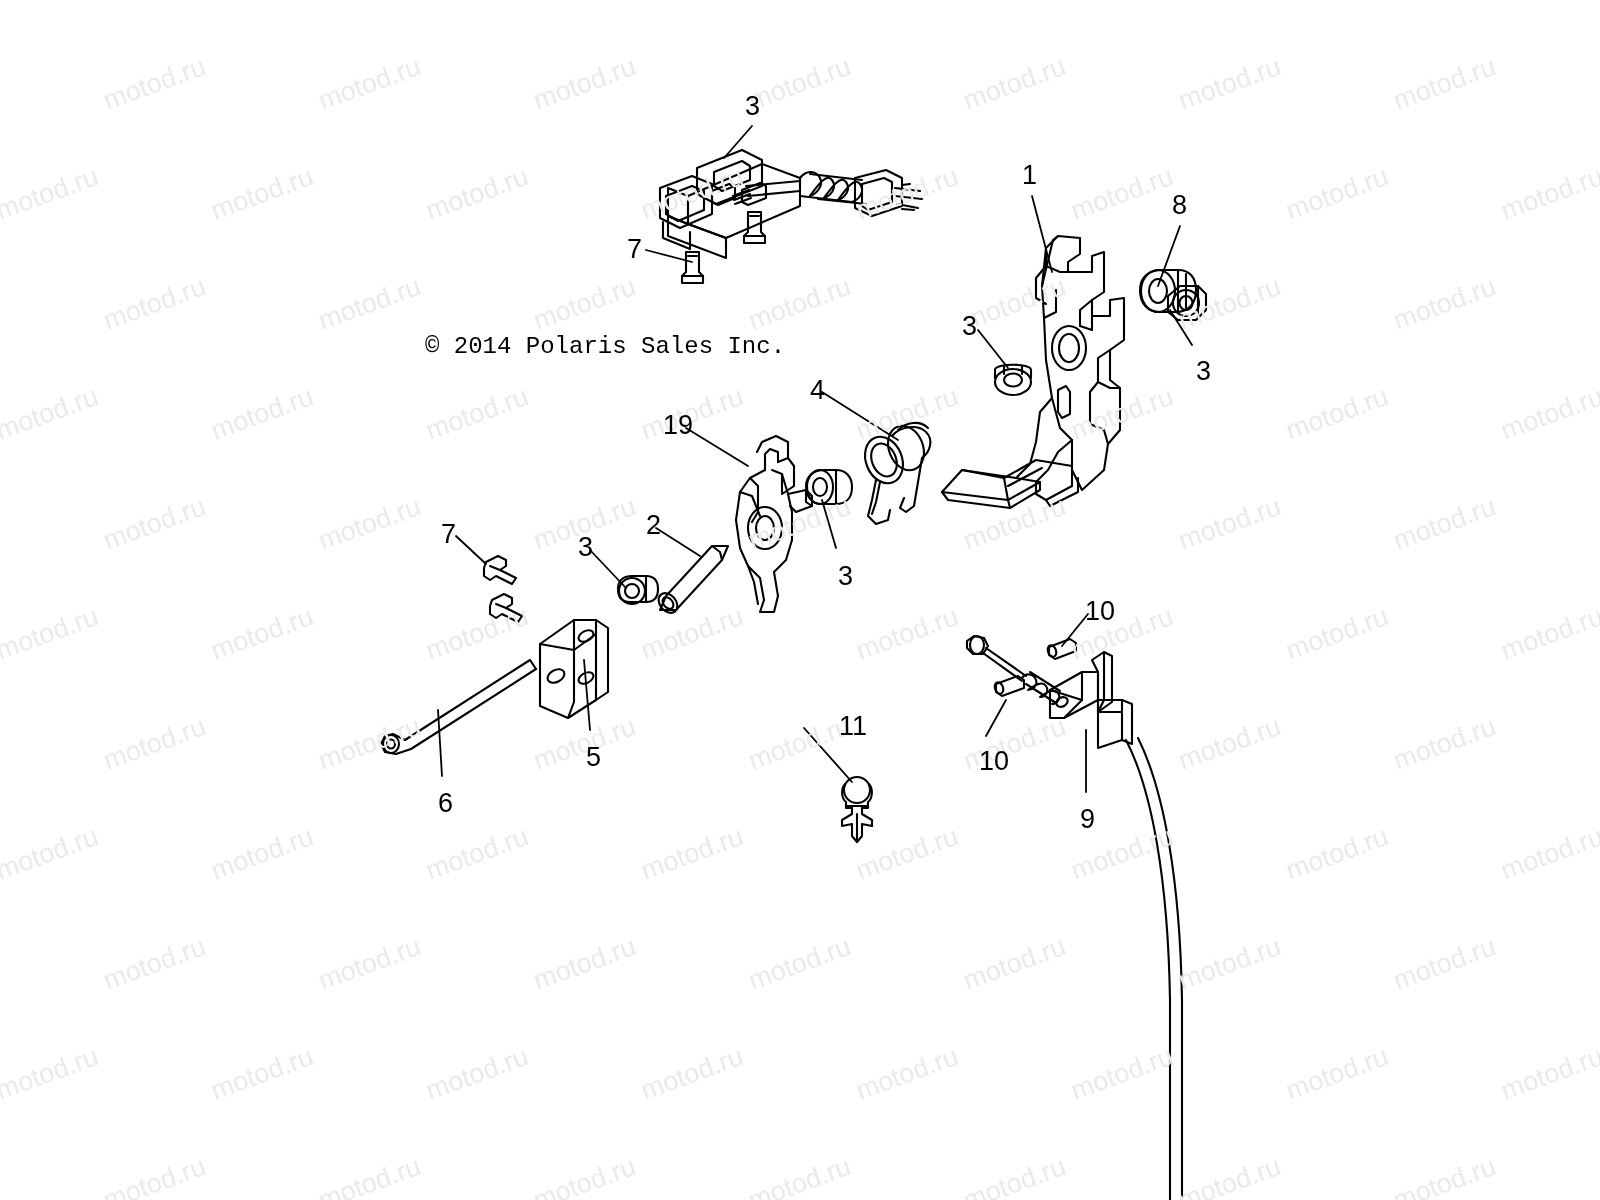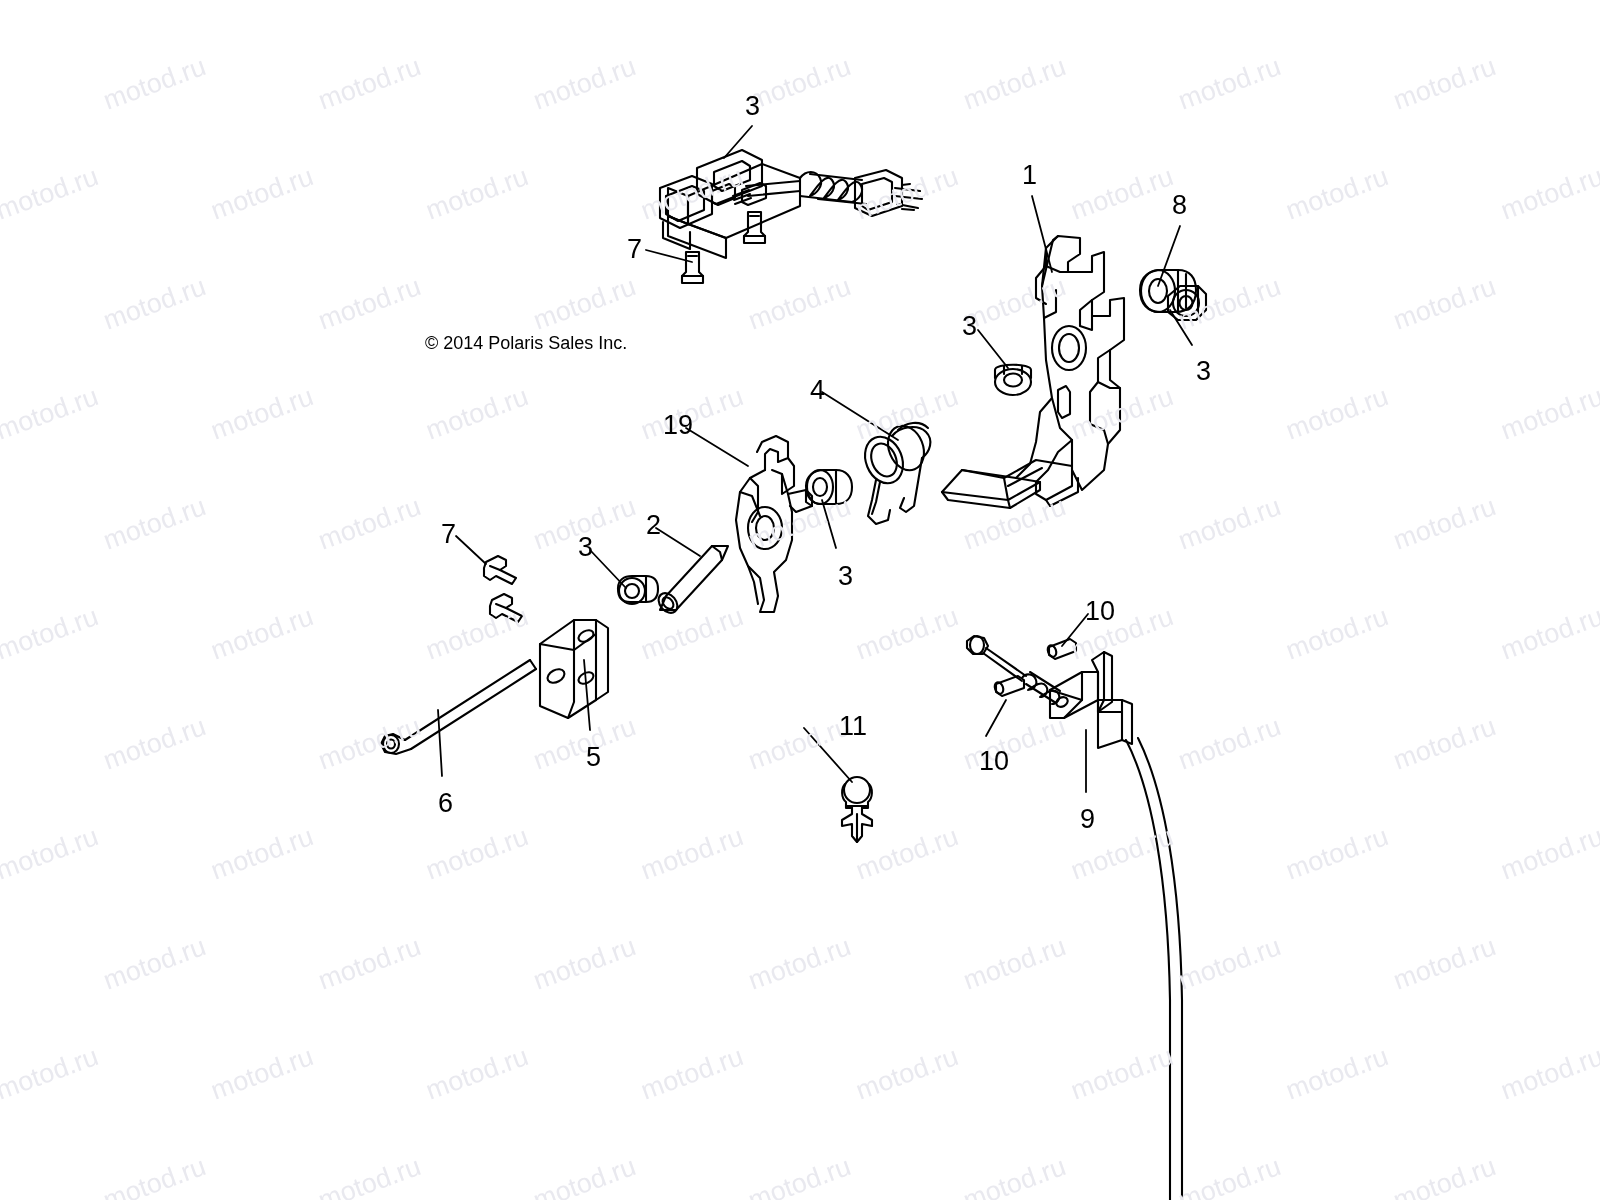--- a/index.html
+++ b/index.html
@@ -27,25 +27,25 @@
     position: absolute;
     left: 0; top: 0;
     width: 1600px;
     height: 1200px;
     z-index: 2;
   }
   #copyright {
     position: absolute;
     left: 425px;
     top: 333px;
-    font-size: 18px;
+    font-size: 24px;
     color: #000000;
     white-space: nowrap;
     z-index: 4;
-    font-family: Liberation Sans, sans-serif;
+    font-family: Liberation Mono, monospace;
   }
   .callout {
     position: absolute;
     font-size: 27px;
     color: #000000;
     z-index: 4;
     line-height: 1;
     font-family: "Liberation Sans", sans-serif;
   }
   .wm {

